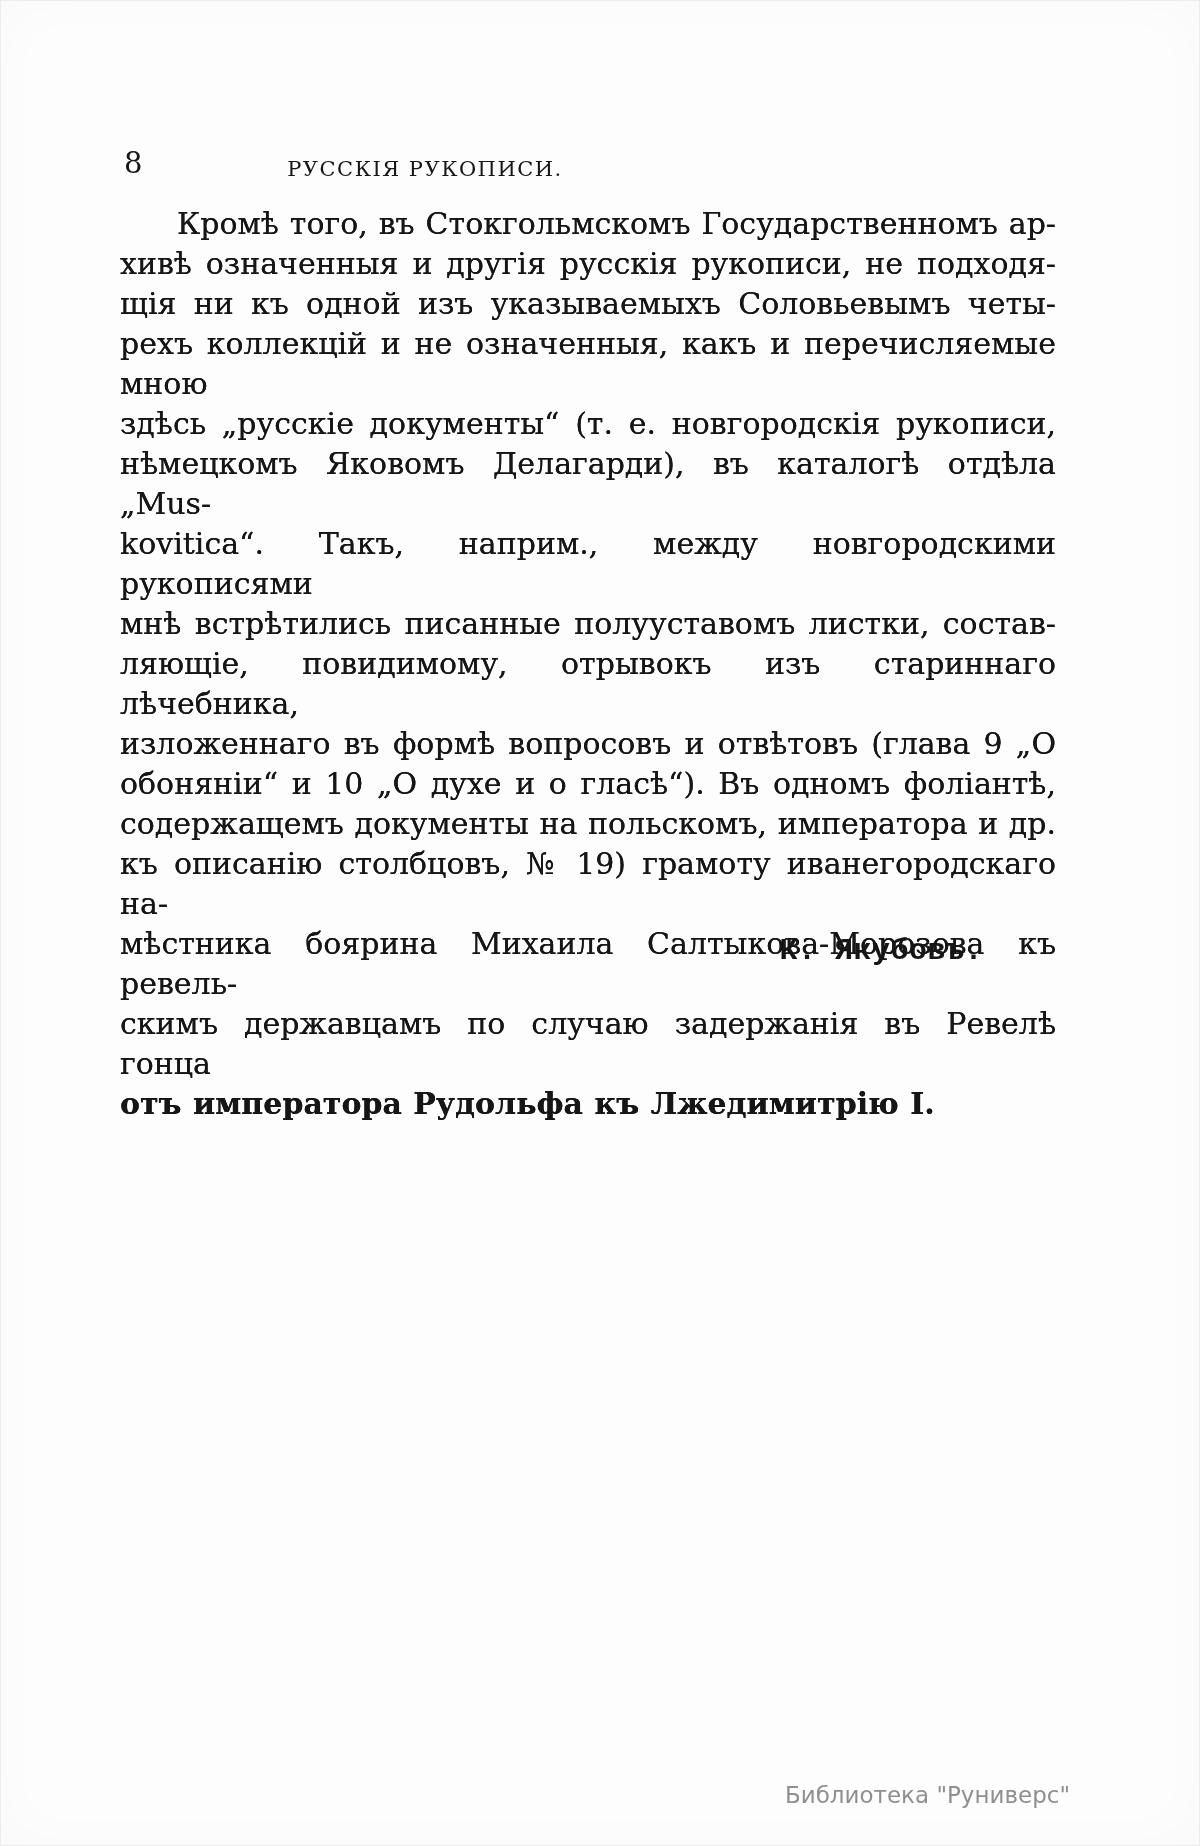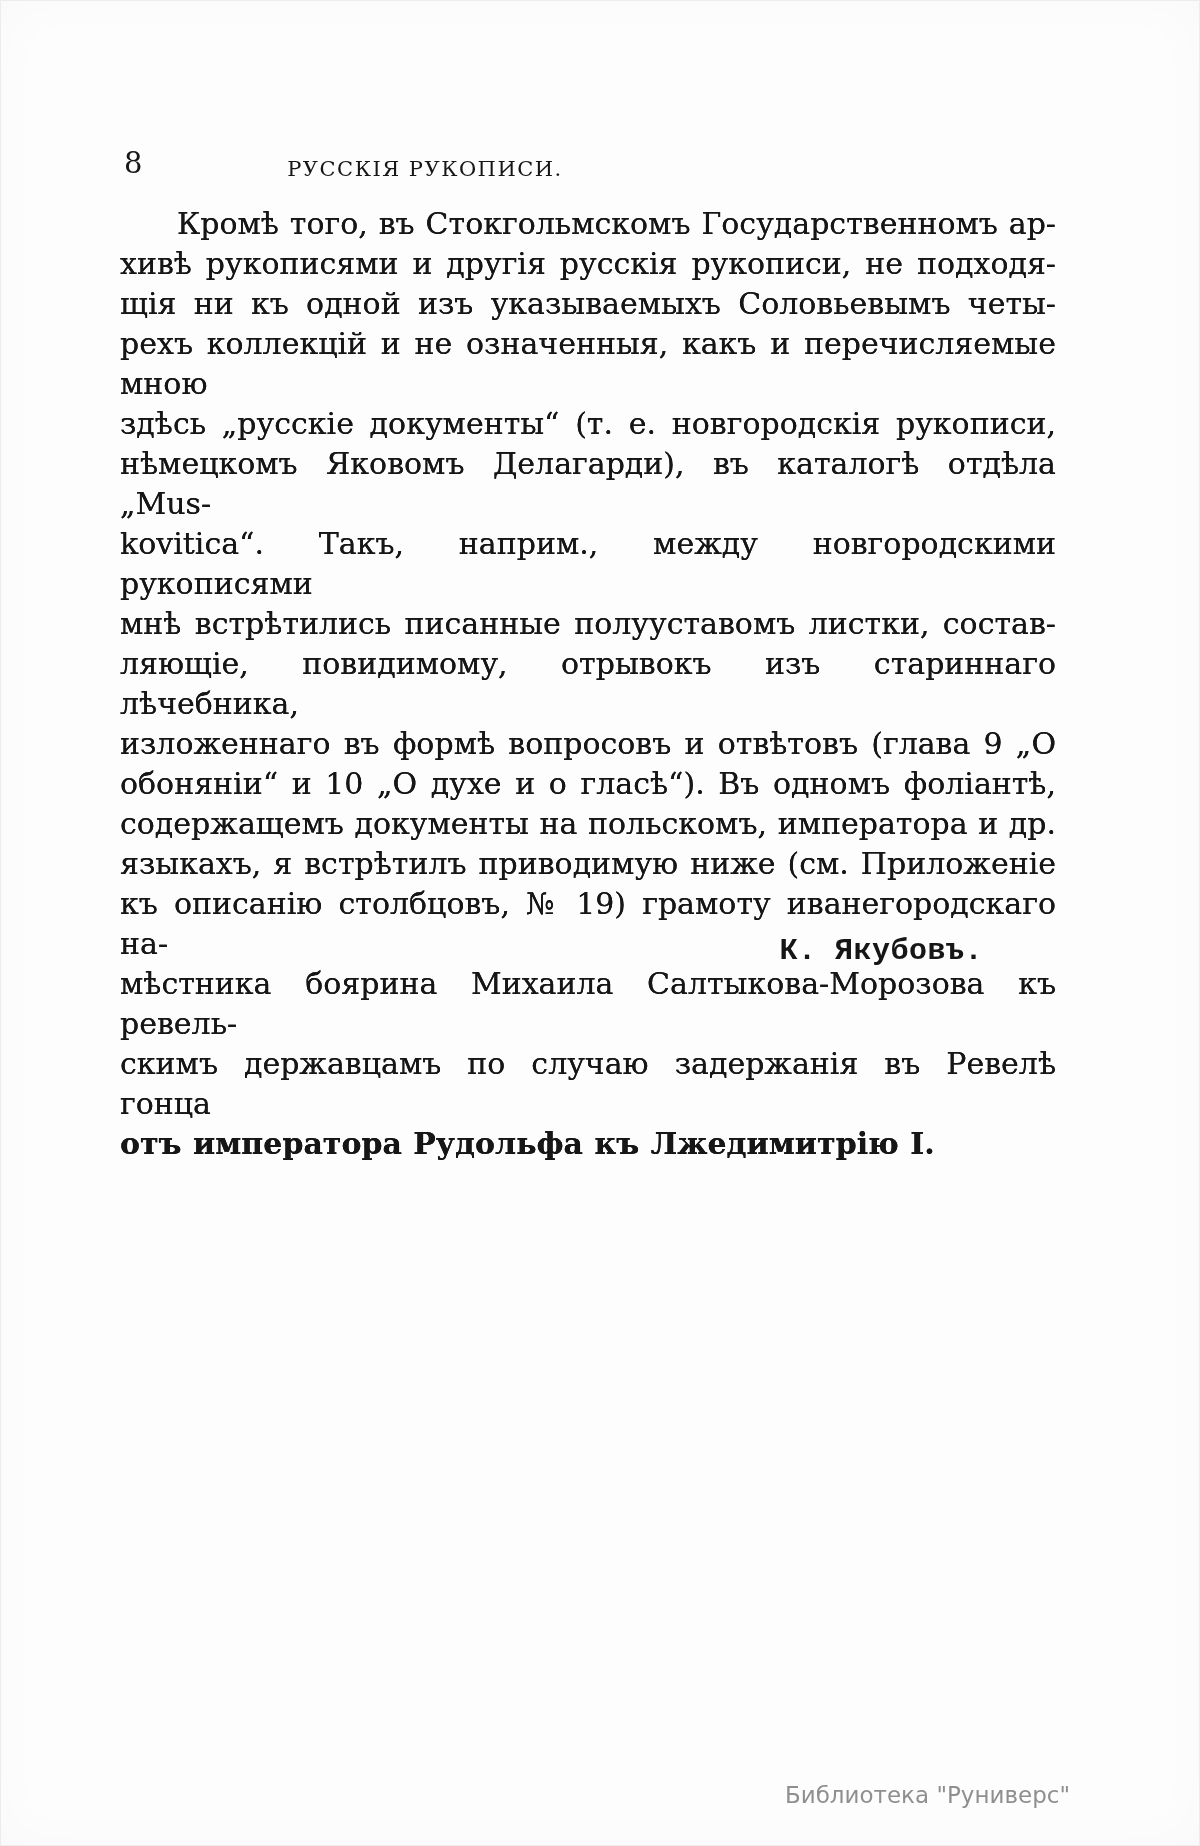--- a/index.html
+++ b/index.html
@@ -83,32 +83,31 @@
 <body>
 
 <div class="scan-surface"></div>
 
 <div class="page-number">8</div>
 
 <div class="running-head">РУССКІЯ РУКОПИСИ.</div>
 
 <div class="paragraph">
     <div class="line first">Кромѣ того, въ Стокгольмскомъ Государственномъ ар-</div>
-    <div class="line">хивѣ рукописями и другія русскія рукописи, не подходя-</div>
+    <div class="line">хивѣ означенныя и другія русскія рукописи, не подходя-</div>
     <div class="line">щія ни къ одной изъ указываемыхъ Соловьевымъ четы-</div>
     <div class="line">рехъ коллекцій и не означенныя, какъ и перечисляемые мною</div>
     <div class="line">здѣсь „русскіе документы“ (т. е. новгородскія рукописи,</div>
     <div class="line">нѣмецкомъ Яковомъ Делагарди), въ каталогѣ отдѣла „Mus-</div>
     <div class="line">kovitica“. Такъ, наприм., между новгородскими рукописями</div>
     <div class="line">мнѣ встрѣтились писанные полууставомъ листки, состав-</div>
     <div class="line">ляющіе, повидимому, отрывокъ изъ стариннаго лѣчебника,</div>
     <div class="line">изложеннаго въ формѣ вопросовъ и отвѣтовъ (глава 9 „О</div>
     <div class="line">обоняніи“ и 10 „О духе и о гласѣ“). Въ одномъ фоліантѣ,</div>
     <div class="line">содержащемъ документы на польскомъ, императора и др.</div>
-    <div class="line">языкахъ, я встрѣтилъ приводимую ниже (см. Приложеніе</div>
     <div class="line">къ описанію столбцовъ, № 19) грамоту иванегородскаго на-</div>
     <div class="line">мѣстника боярина Михаила Салтыкова-Морозова къ ревель-</div>
     <div class="line">скимъ державцамъ по случаю задержанія въ Ревелѣ гонца</div>
     <div class="line last">отъ императора Рудольфа къ Лжедимитрію I.</div>
   </div>
 
 <div class="signature">К. Якубовъ.</div>
 
 <div class="watermark">Библиотека "Руниверс"</div>
 

